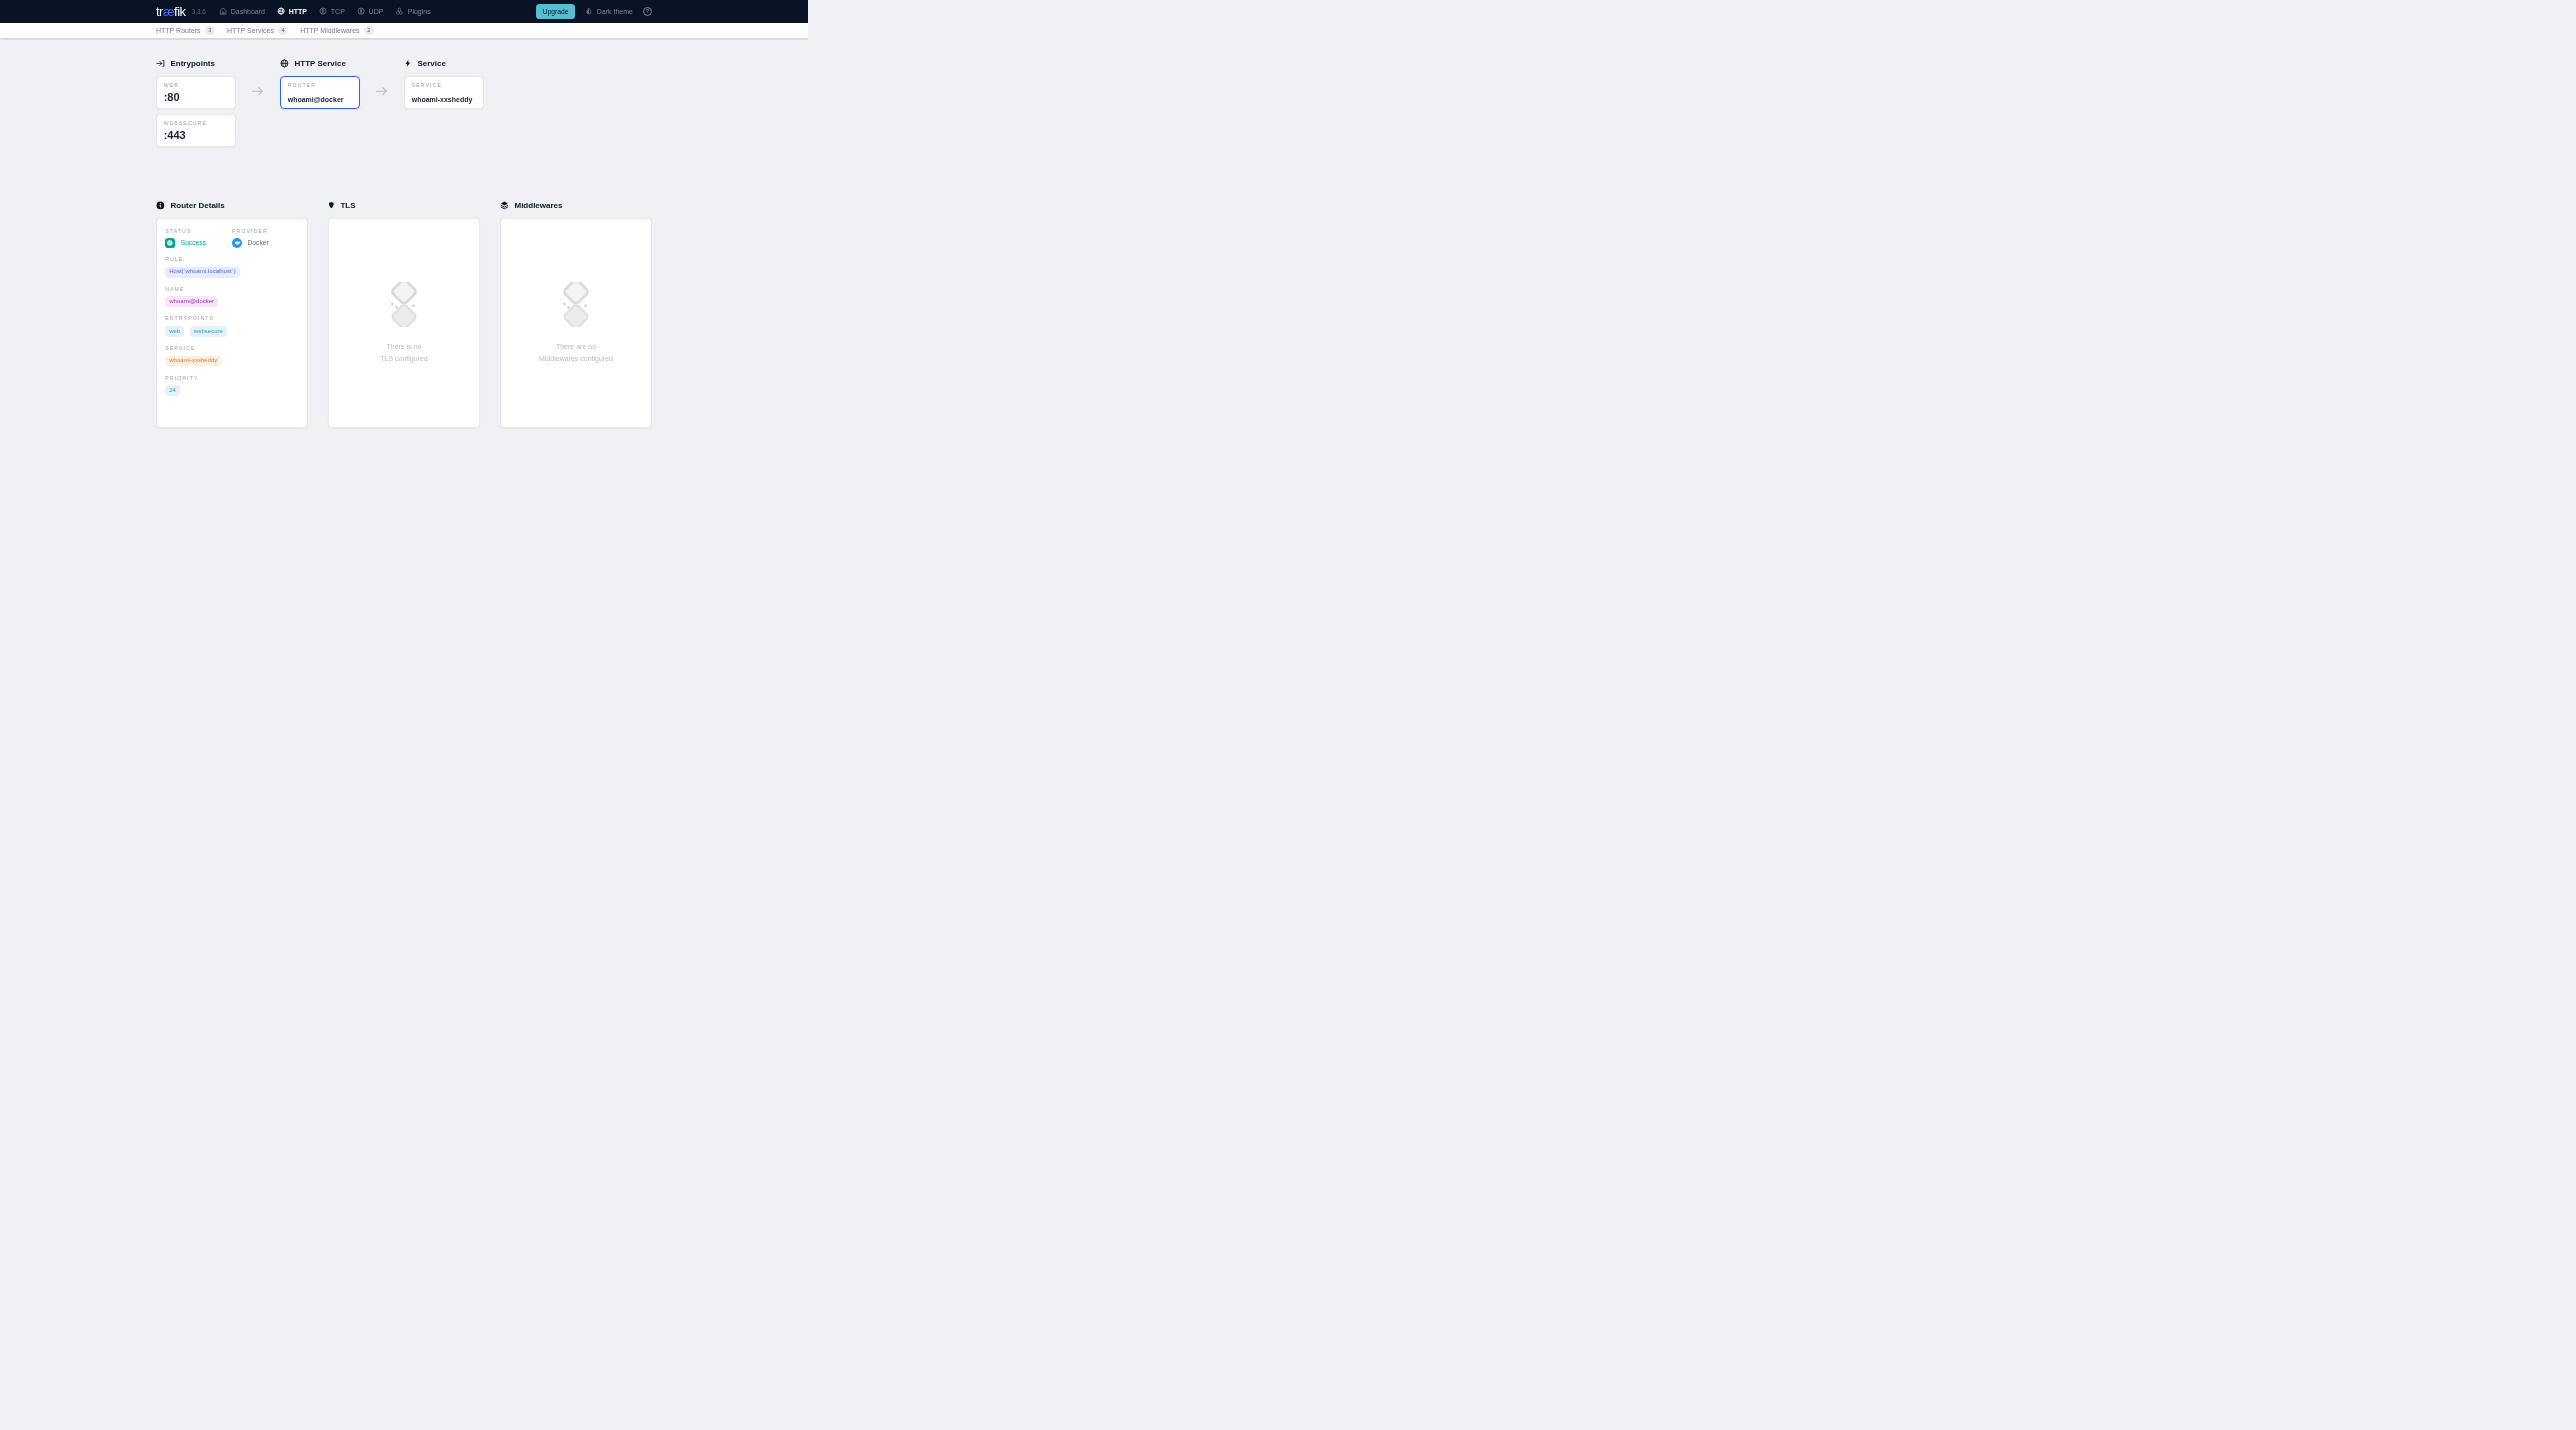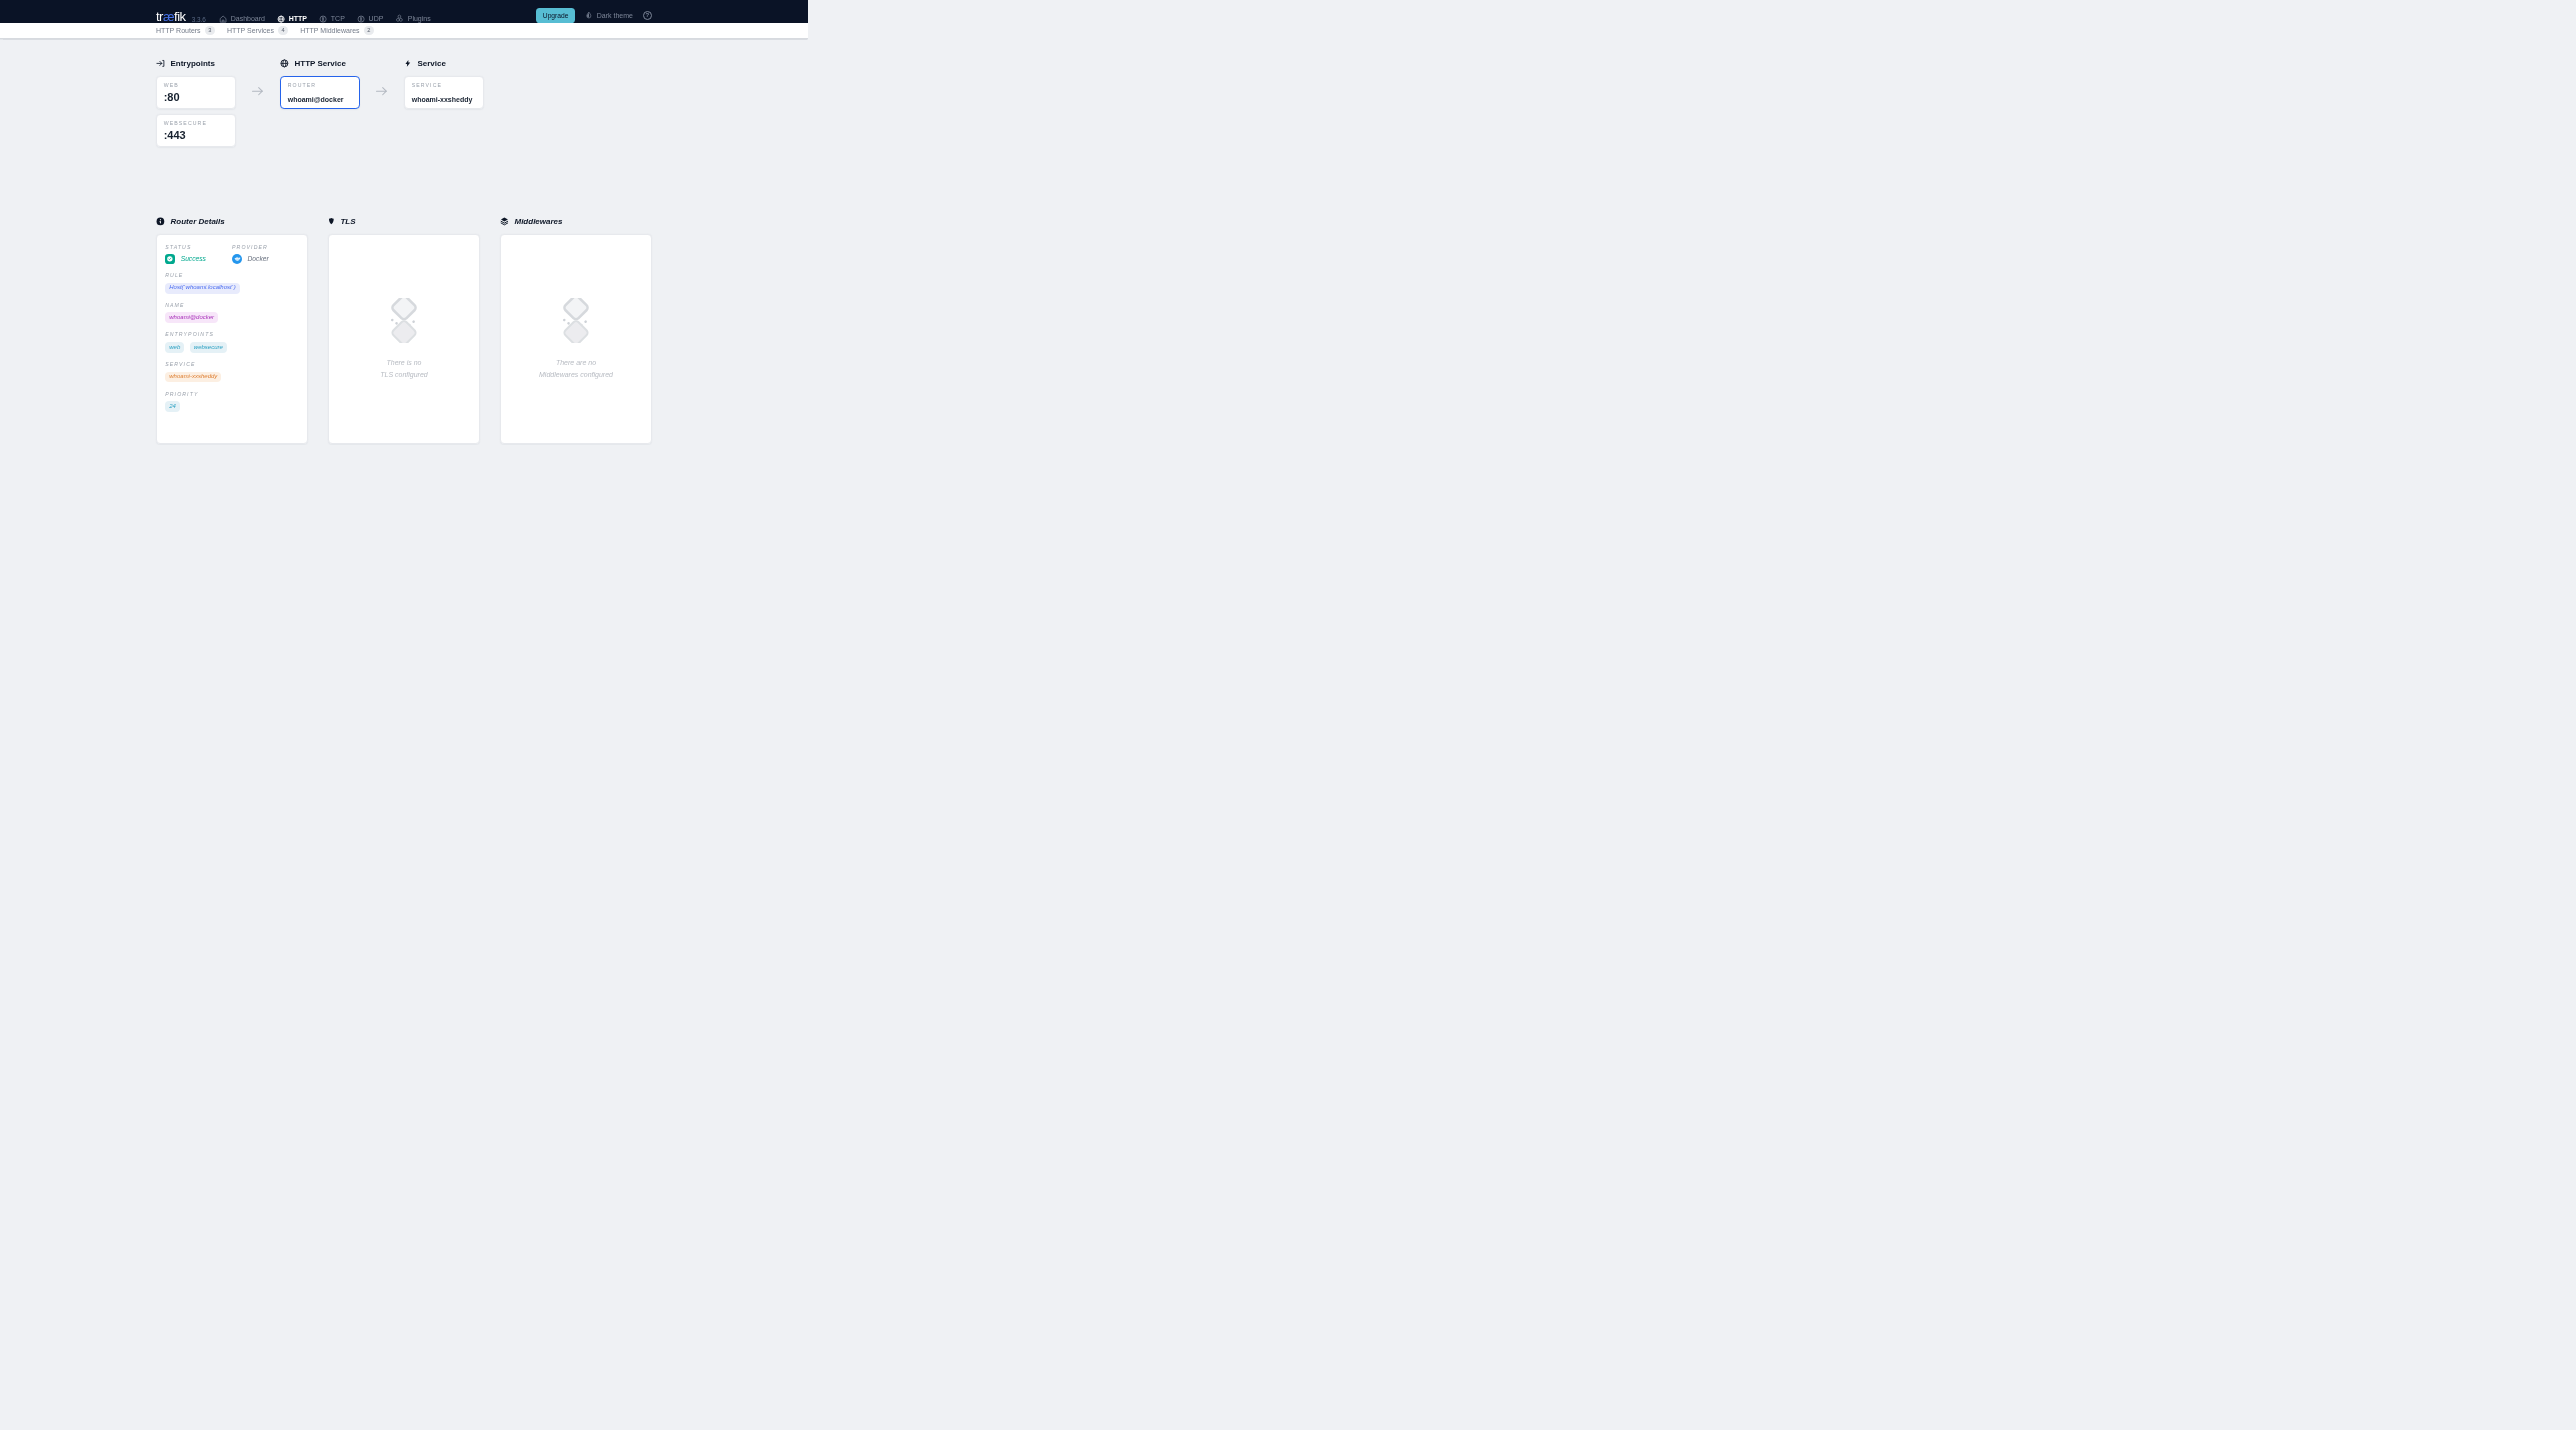--- a/index.html
+++ b/index.html
@@ -8,21 +8,21 @@
     width:808px; height:445px;
     background:#eff1f4;
     font-family:"Liberation Sans", sans-serif;
     color:#0d1626;
     overflow:hidden;
   }
   .container { width:496px; margin:0 auto; }
 
   
   .navbar { height:23px; background:#0a1326; display:flex; align-items:center; }
-  .nav-inner { width:496px; margin:8px auto; display:flex; align-items:flex-end; height:100%; }
+  .nav-inner { width:496px; margin:8px auto; display:flex; align-items:center; height:100%; }
   .logo { font-size:13px; font-weight:500; color:#ffffff; letter-spacing:-0.5px; cursor:pointer; line-height:1; }
   .logo .ae { color:#4570e6; }
   .version { margin-left:6.2px; font-size:6.4px; color:#5b6a85; }
   .nav-items { display:flex; align-items:center; gap:12px; margin-left:13px; }
   .nav-item { display:flex; align-items:center; gap:3.6px; color:#7d8698; font-size:7px; cursor:pointer; }
   .nav-item svg { display:block; }
   .nav-item.active { color:#ffffff; font-weight:700; }
   .nav-right { margin-left:auto; display:flex; align-items:center; gap:9.8px; }
   .upgrade-btn { background:#57bdd3; color:#0a1326; border:none; border-radius:3.6px;
                  font-family:inherit; font-size:6.7px; font-weight:500; padding:4.1px 6.7px; cursor:pointer; }
@@ -51,21 +51,21 @@
   .flow-col { width:80px; }
   .flow-arrow { width:44px; display:flex; justify-content:center; margin-top:27px; color:#b3b8c0; }
   .flow-card { height:33px; padding:5.2px 6.7px; display:flex; flex-direction:column;
                justify-content:space-between; margin-bottom:5.2px; cursor:pointer; }
   .flow-card.selected { border:1px solid #2563eb; }
   .card-label { font-size:5.2px; letter-spacing:1.1px; color:#9aa1ab; font-weight:500; }
   .flow-value-big { font-size:11px; font-weight:700; color:#16202e; }
   .flow-value { font-size:7px; font-weight:700; color:#1a2433; }
 
   
-  .details-row { display:flex; gap:20px; margin-top:64px;font-style:italic; }
+  .details-row { display:flex; gap:20px; margin-top:48px; }
   .detail-col { flex:1; min-width:0; }
   .detail-card { height:210px; padding:8.8px 8.2px; }
   .empty-card { display:flex; flex-direction:column; align-items:center; justify-content:center; gap:12.4px; }
   .empty-text { font-size:7px; color:#b7bbc2; text-align:center; line-height:1.65; }
 
   .field { margin-bottom:8.2px; }
   .field-label { font-size:5.2px; letter-spacing:1.1px; color:#9aa1ab; font-weight:500; margin-bottom:4.1px; }
   .status-provider { display:flex; }
   .sp-item { width:73px; }
   .inline-val { display:flex; align-items:center; gap:5.2px; }

